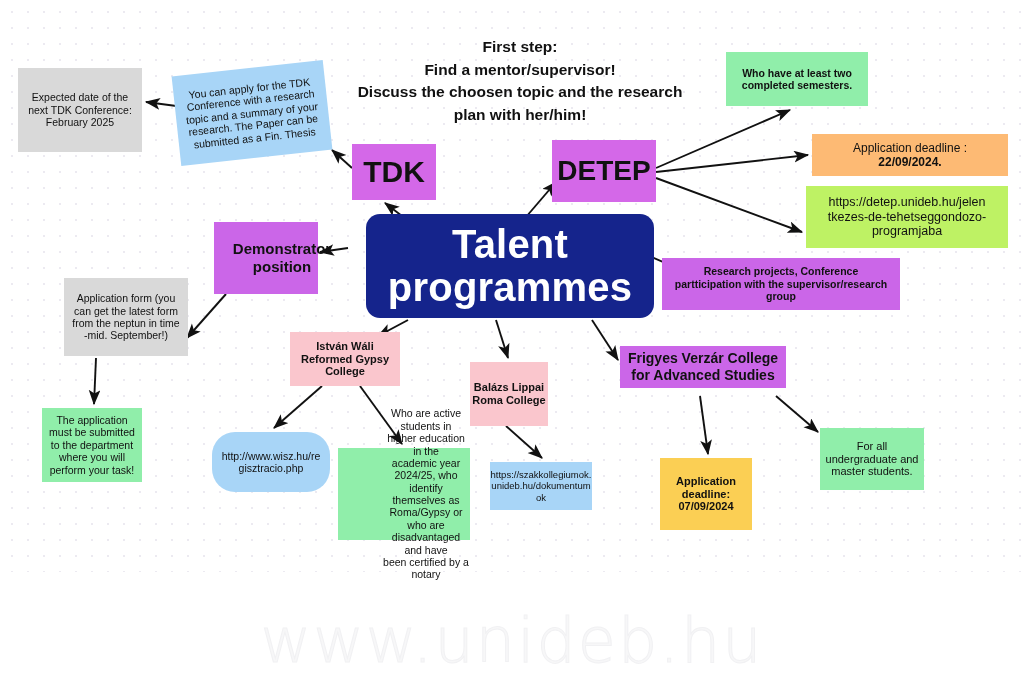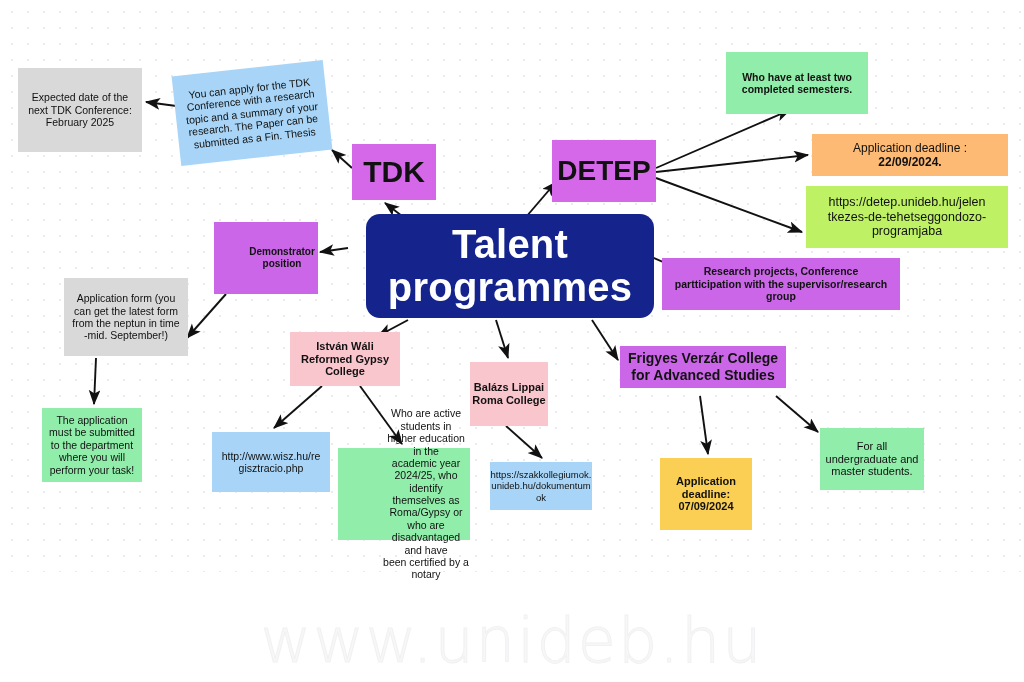--- a/index.html
+++ b/index.html
@@ -109,58 +109,62 @@
         <path d="M 322,386 L 274,428" marker-end="url(#arrowhead)"></path>
         <path d="M 360,386 L 402,444" marker-end="url(#arrowhead)"></path>
         <path d="M 496,320 L 508,358" marker-end="url(#arrowhead)"></path>
         <path d="M 506,426 L 542,458" marker-end="url(#arrowhead)"></path>
         <path d="M 592,320 L 618,360" marker-end="url(#arrowhead)"></path>
         <path d="M 700,396 L 708,454" marker-end="url(#arrowhead)"></path>
         <path d="M 776,396 L 818,432" marker-end="url(#arrowhead)"></path>
       </g>
   </svg>
 
+  <div id="headline" style="left: 350px; top: 36px; width: 340px;">First step:
+Find a mentor/supervisor!
+Discuss the choosen topic and the research
+plan with her/him!</div>
 
   <div id="node-layer">
       <div class="node" id="n-central" style="left: 350px; top: 214px; width: 288px; height: 104px; background: rgb(21, 36, 140); color: rgb(255, 255, 255); font-size: 40px; font-weight: bold; margin-left: 16px;">Talent
 programmes</div>
       <div class="node bold" id="n-tdk" style="left: 352px; top: 144px; width: 84px; height: 56px; background: rgb(212, 104, 232); font-size: 30px;">TDK</div>
       <div class="node bold" id="n-detep" style="left: 552px; top: 140px; width: 104px; height: 62px; background: rgb(212, 104, 232); font-size: 28px;">DETEP</div>
       <div class="node" id="n-tdk-expected" style="left: 18px; top: 68px; width: 124px; height: 84px; background: rgb(217, 217, 217); font-size: 10.5px;">Expected date of the
 next TDK Conference:
 February 2025</div>
       <div class="node" id="n-tdk-apply" style="left: 176px; top: 68px; width: 152px; height: 90px; background: rgb(168, 213, 247); font-size: 10.5px; transform: rotate(-6.2deg);">You can apply for the TDK
 Conference with a research
 topic and a summary of your
 research. The Paper can be
 submitted as a Fin. Thesis</div>
-      <div class="node bold" id="n-detep-semesters" style="left: 726px; top: 52px; width: 142px; height: 62px; background: rgb(144, 238, 170); font-size: 10.5px;">Who have at least two
+      <div class="node bold" id="n-detep-semesters" style="left: 726px; top: 52px; width: 142px; height: 54px; background: rgb(144, 238, 170); font-size: 10.5px;">Who have at least two
 completed semesters.</div>
       <div class="node" id="n-detep-deadline" style="left: 812px; top: 134px; width: 196px; height: 42px; background: #fdba74; font-size: 12px;"><div><div>Application deadline :</div><div style="font-weight: bold;">22/09/2024.</div></div></div>
       <div class="node" id="n-detep-link" style="left: 806px; top: 186px; width: 202px; height: 62px; background: #bef264; font-size: 12.5px;">https://detep.unideb.hu/jelen
 tkezes-de-tehetseggondozo-
 programjaba</div>
       <div class="node bold" id="n-research-projects" style="left: 662px; top: 258px; width: 238px; height: 52px; background: rgb(203, 102, 232); font-size: 10.5px;">Research projects, Conference
 partticipation with the supervisor/research
 group</div>
-      <div class="node bold" id="n-demonstrator" style="left: 214px; top: 222px; width: 104px; height: 72px; background: rgb(203, 102, 232); font-size: 10px; padding-left: 32px;">Demonstrator
+      <div class="node bold" id="n-demonstrator" style="left: 214px; top: 222px; width: 104px; height: 72px; background: rgb(203, 102, 232); font-size: 15px; padding-left: 32px;">Demonstrator
 position</div>
       <div class="node" id="n-demo-form" style="left: 64px; top: 278px; width: 124px; height: 78px; background: rgb(217, 217, 217); font-size: 10.5px;">Application form (you
 can get the latest form
 from the neptun in time
 -mid. September!)</div>
       <div class="node" id="n-demo-submit" style="left: 42px; top: 408px; width: 100px; height: 74px; background: rgb(144, 238, 170); font-size: 10.5px;">The application
 must be submitted
 to the department
 where you will
 perform your task!</div>
       <div class="node bold" id="n-wali-college" style="left: 290px; top: 332px; width: 110px; height: 54px; background: rgb(250, 198, 205); font-size: 11px;">István Wáli
 Reformed Gypsy
 College</div>
-      <div class="node" id="n-wali-link" style="left: 212px; top: 432px; width: 118px; height: 60px; background: rgb(168, 213, 247); font-size: 10.5px;">http://www.wisz.hu/re
+      <div class="node" id="n-wali-link" style="left: 212px; top: 432px; width: 118px; height: 60px; background: rgb(168, 213, 247); font-size: 10.5px; border-radius: 23px;">http://www.wisz.hu/re
 gisztracio.php</div>
       <div class="node" id="n-wali-students" style="left: 338px; top: 448px; width: 132px; height: 92px; background: rgb(144, 238, 170); font-size: 10.5px; padding-left: 44px;">Who are active students in
 higher education in the
 academic year 2024/25, who
 identify themselves as
 Roma/Gypsy or who are
 disadvantaged and have
 been certified by a notary</div>
       <div class="node bold" id="n-lippai-college" style="left: 470px; top: 362px; width: 78px; height: 64px; background: rgb(250, 198, 205); font-size: 11px;">Balázs Lippai
 Roma College</div>

